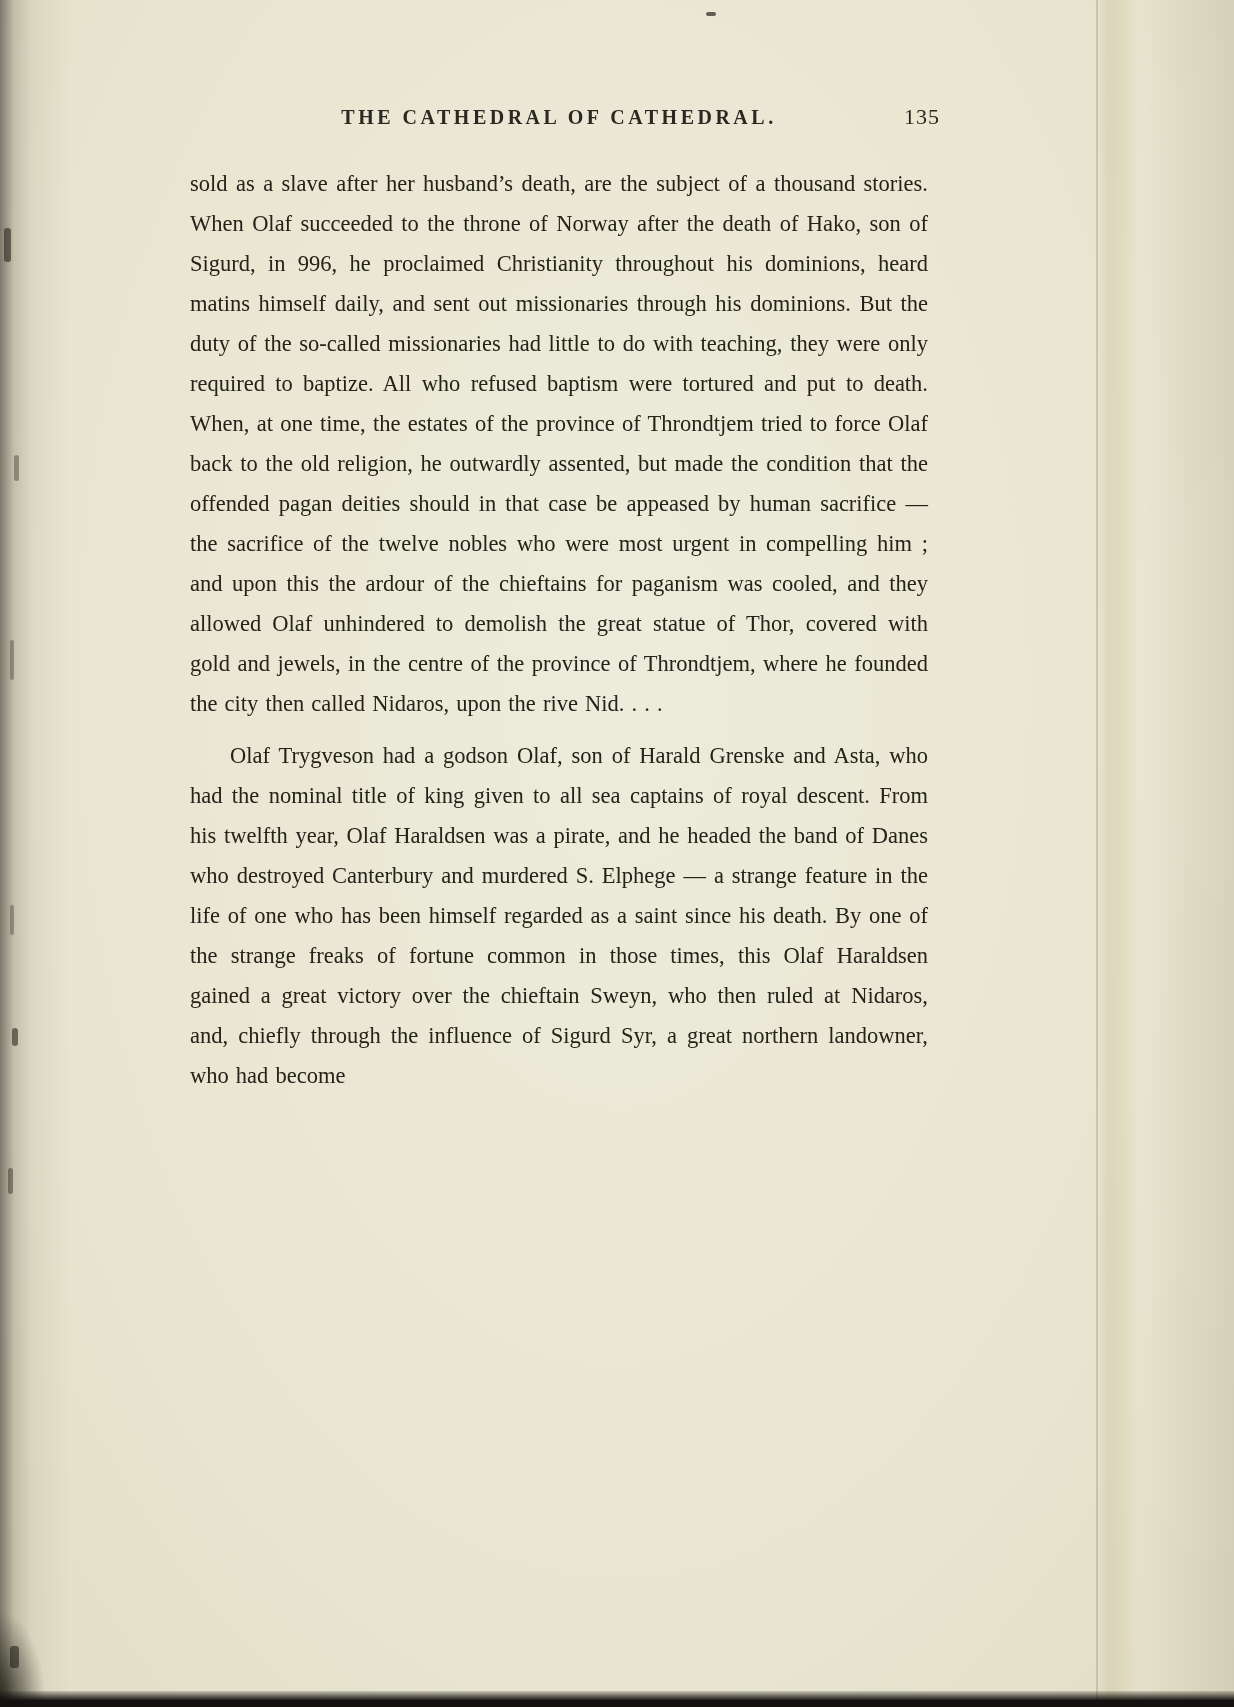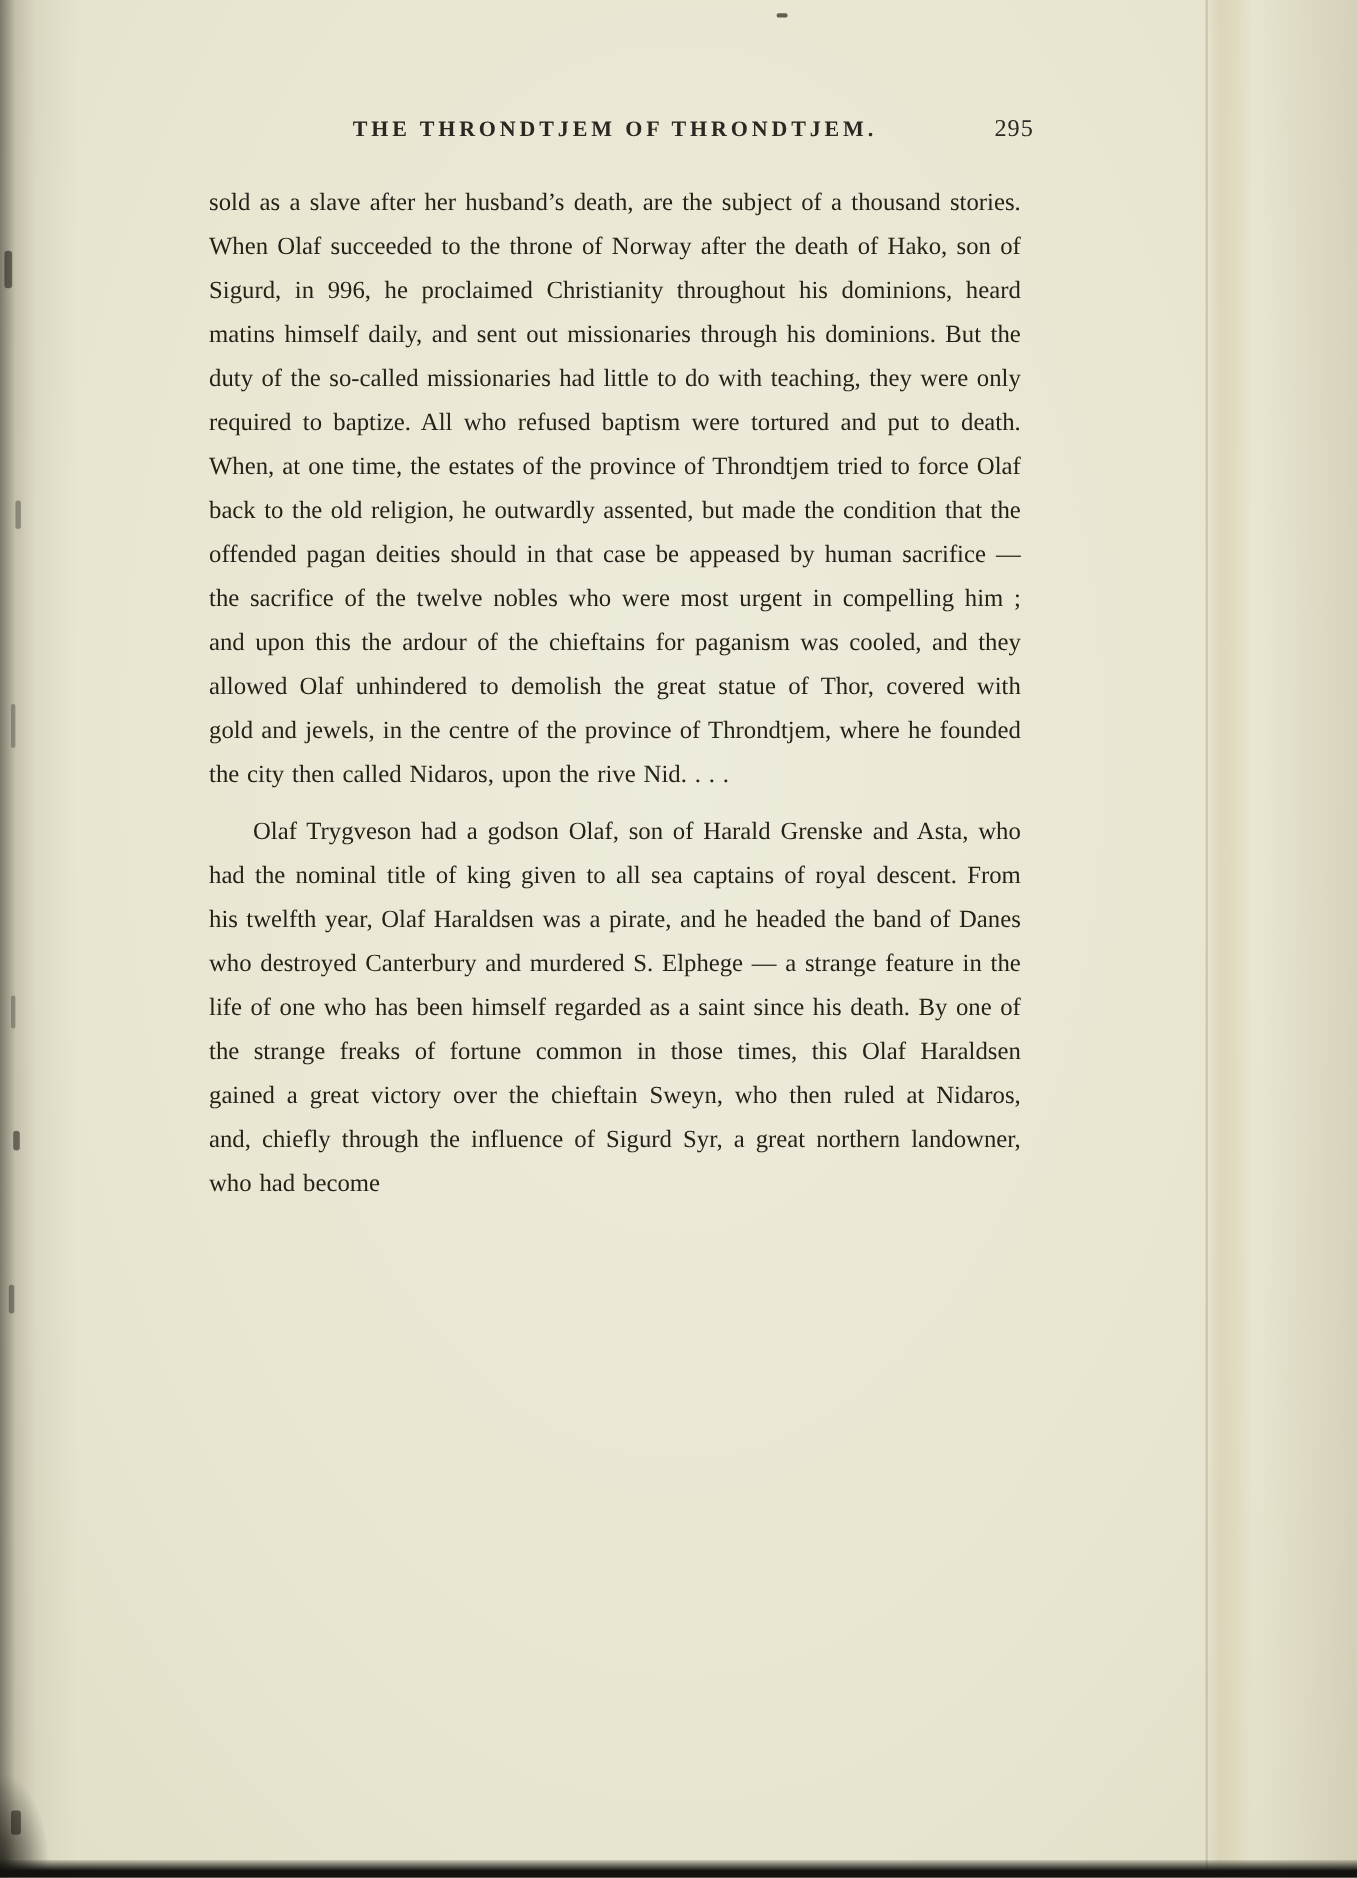--- a/index.html
+++ b/index.html
@@ -140,22 +140,22 @@
   <div class="binding-mark bm3"></div>
   <div class="binding-mark bm4"></div>
   <div class="binding-mark bm5"></div>
   <div class="binding-mark bm6"></div>
   <div class="binding-mark bm7"></div>
   <div class="top-dash"></div>
 
   <div class="text-column">
 
     <div class="running-head">
-      <span class="head-title">THE THRONDTJEM OF THRONDTJEM.</span>
-      <span class="head-page-number">295</span>
+      <span class="head-title">THE CATHEDRAL OF CATHEDRAL.</span>
+      <span class="head-page-number">135</span>
     </div>
 
     <div class="body-text">
       <p>sold as a slave after her husband’s death, are the subject of a thousand stories.  When Olaf succeeded to the throne of Norway after the death of Hako, son of Sigurd, in 996, he proclaimed Christianity throughout his dominions, heard matins himself daily, and sent out missionaries through his dominions.  But the duty of the so-called missionaries had little to do with teaching, they were only required to baptize. All who refused baptism were tortured and put to death. When, at one time, the estates of the province of Throndtjem tried to force Olaf back to the old religion, he outwardly assented, but made the condition that the offended pagan deities should in that case be appeased by human sacrifice — the sacrifice of the twelve nobles who were most urgent in compelling him ;  and upon this the ardour of the chieftains for paganism was cooled, and they allowed Olaf unhindered to demolish the great statue of Thor, covered with gold and jewels, in the centre of the province of Throndtjem, where he founded the city then called Nidaros, upon the rive Nid. . . .</p>
       <p>Olaf Trygveson had a godson Olaf, son of Harald Grenske and Asta, who had the nominal title of king given to all sea captains of royal descent.  From his twelfth year, Olaf Haraldsen was a pirate, and he headed the band of Danes who destroyed Canterbury and murdered S. Elphege — a strange feature in the life of one who has been himself regarded as a saint since his death.  By one of the strange freaks of fortune common in those times, this Olaf Haraldsen gained a great victory over the chieftain Sweyn, who then ruled at Nidaros, and, chiefly through the influence of Sigurd Syr, a great northern landowner, who had become</p>
     </div>
 
   </div>
 
   <div class="scan-corner-blob"></div>

